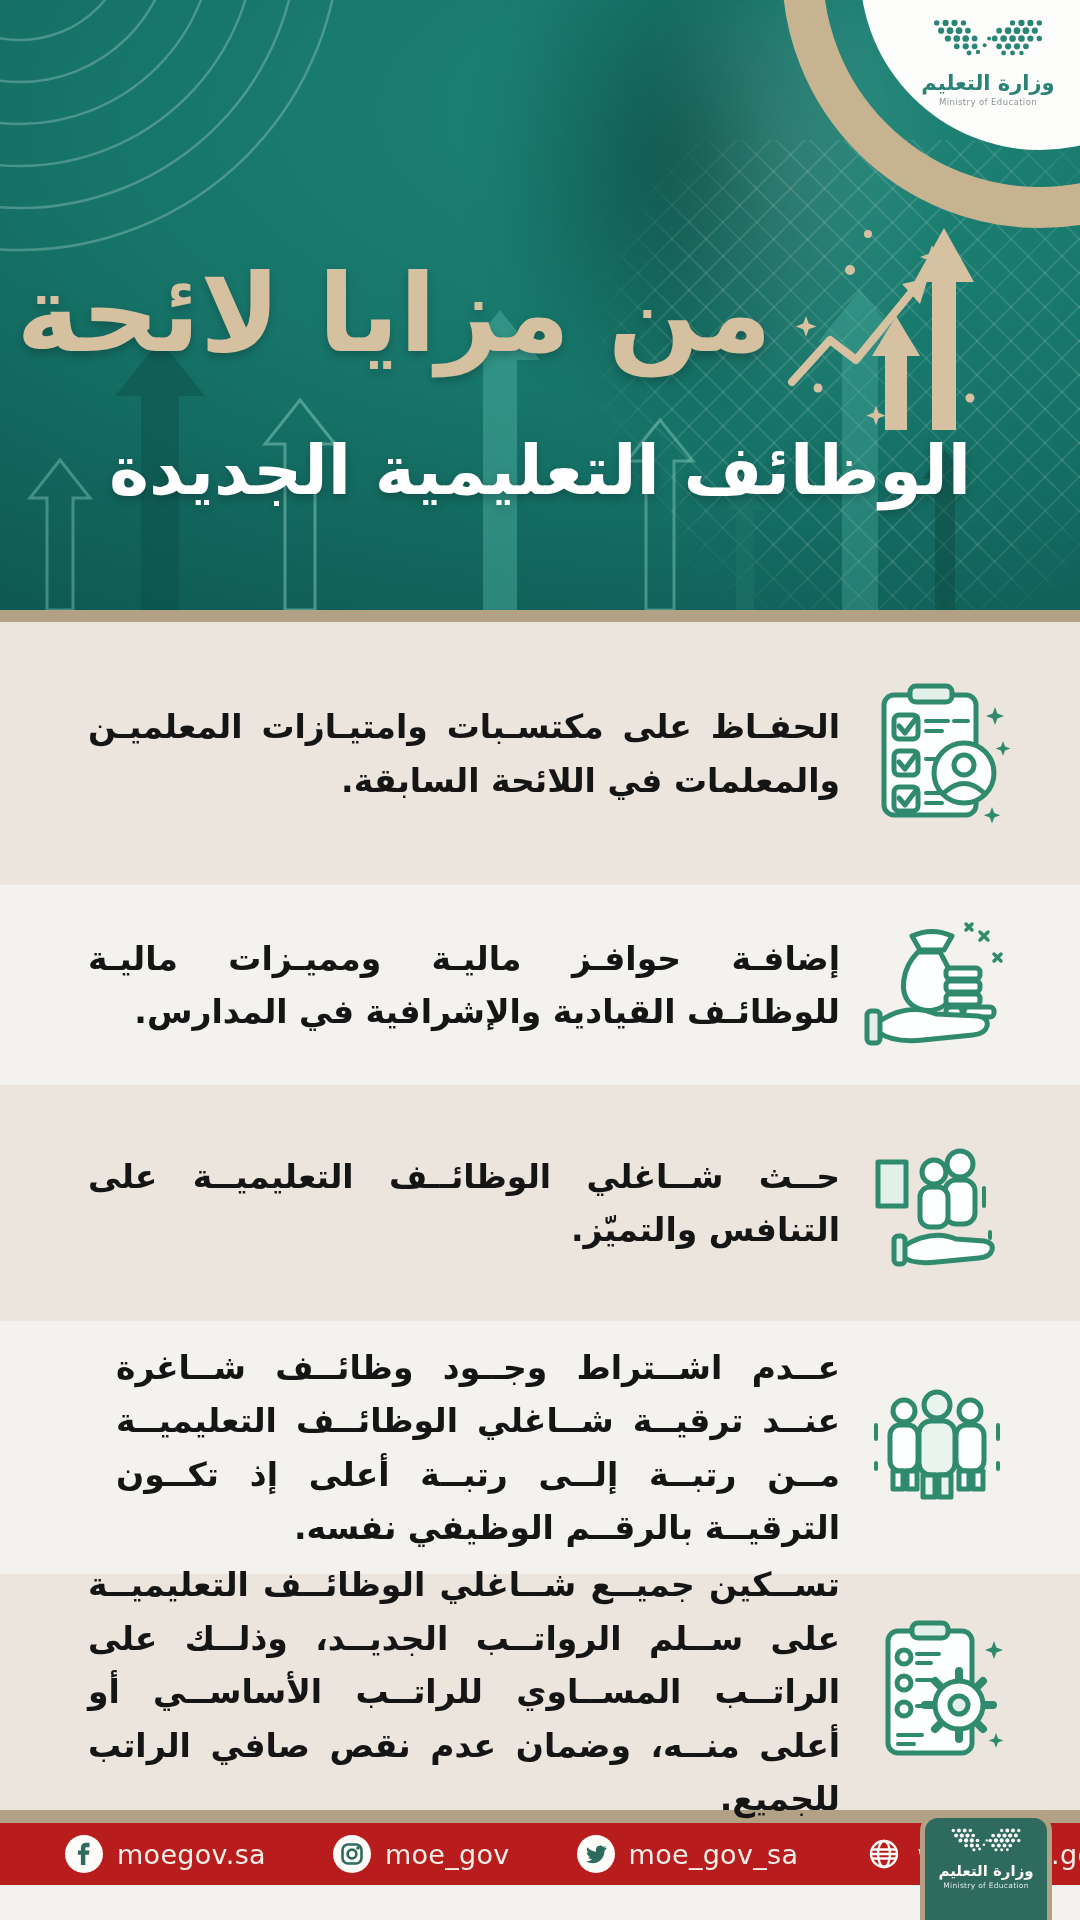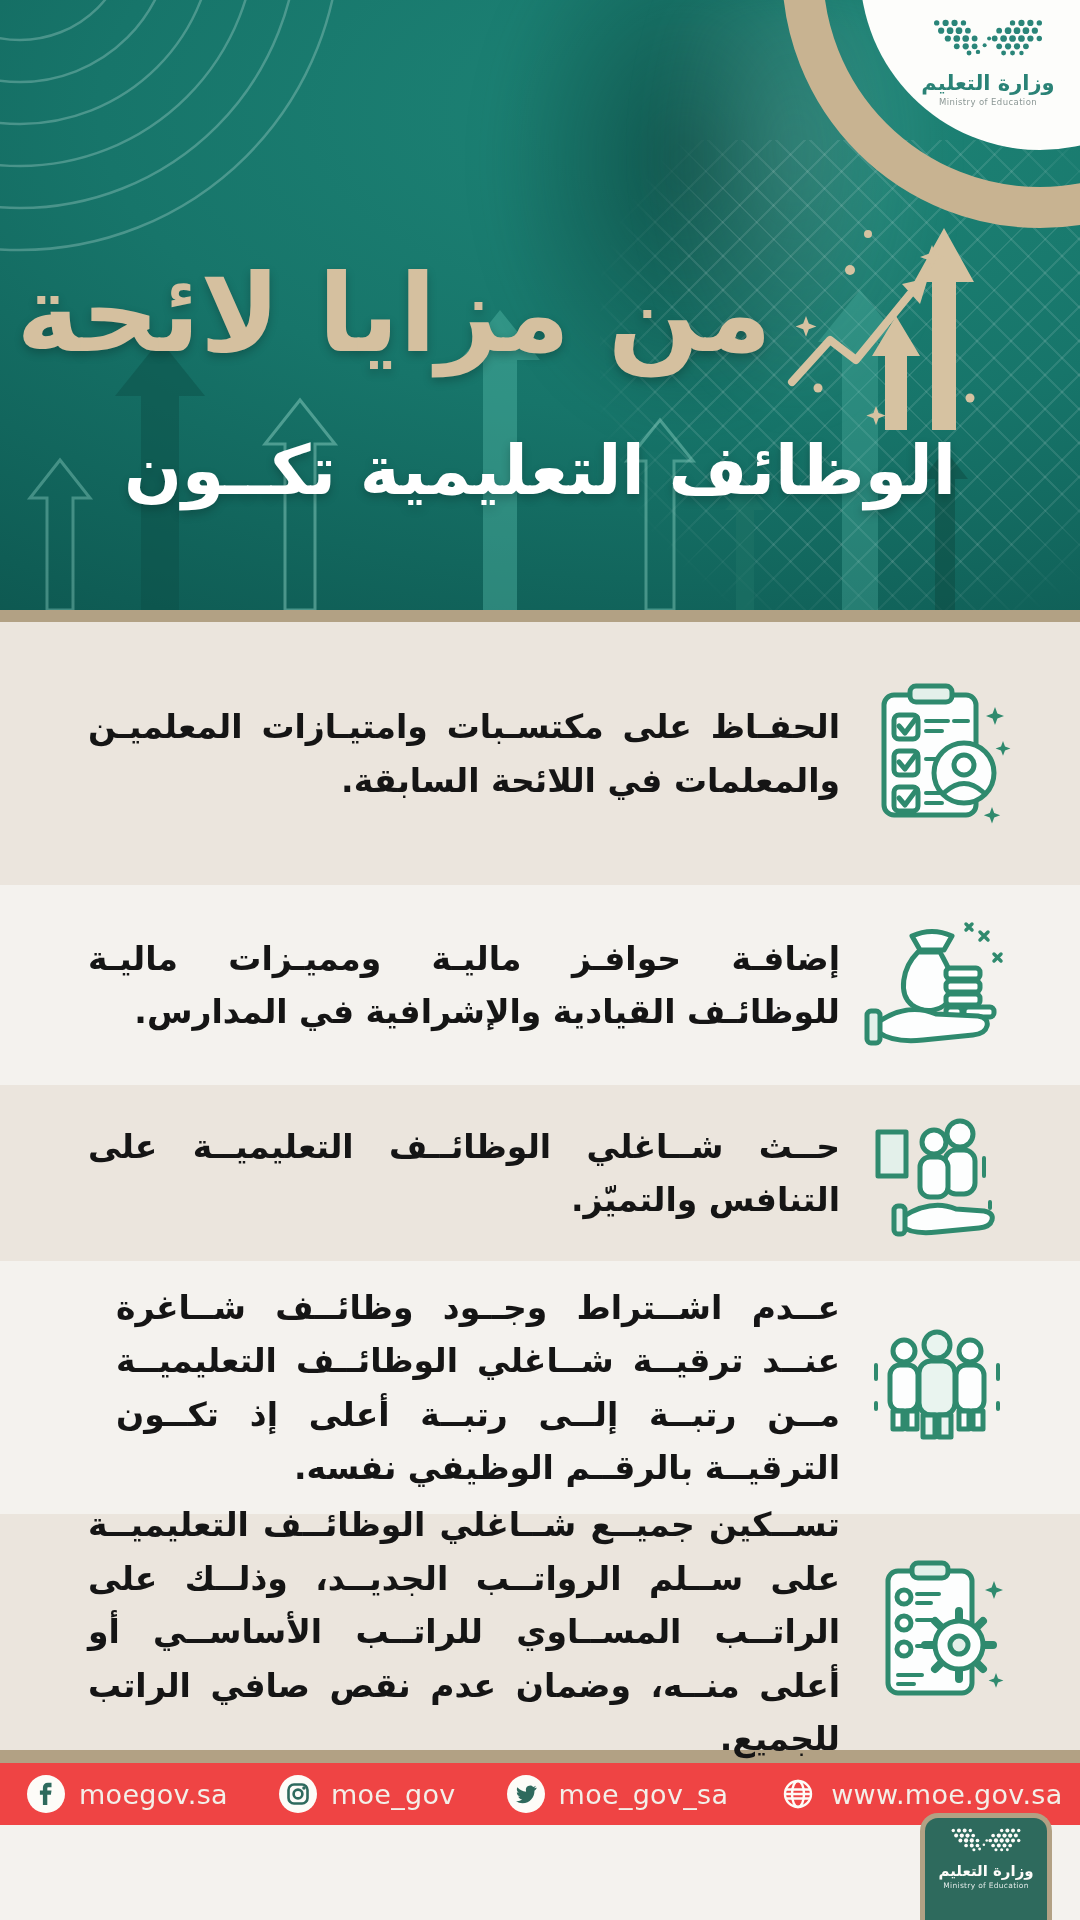--- a/index.html
+++ b/index.html
@@ -47,25 +47,25 @@
   .strip.top{ height:12px; }
   .strip.bottom{ height:13px; }
   
   .benefit{ display:flex; direction:rtl; align-items:center;
     padding:0 66px 0 88px; gap:20px; }
   .benefit.dark{ background:#ebe5dd; }
   .benefit.light{ background:#f4f2ee;gap:20px; }
   .benefit .li-icon{ flex:0 0 154px; display:flex; align-items:center; justify-content:center; }
   .benefit p{ flex:1; color:#151515; font-weight:bold; font-size:33px; line-height:1.62;
     text-align:justify; direction:rtl; }
-  .s1{ height:263px; } .s2{ height:200px; } .s3{ height:176px; }
+  .s1{ height:263px; } .s2{ height:200px; } .s3{ height:236px; }
   .s4{ height:253px;margin-left:28px; } .s5{ height:236px; }
   
-  .footer{ position:relative; width:100%; height:62px; background:#ef4444;
-    display:flex; align-items:center; padding-left:26px; gap:50px; }
+  .footer{ position:relative; width:100%; height:62px; background:#b91c1c;
+    display:flex; align-items:center; padding-left:64px; gap:66px; }
   .social-item{ display:flex; align-items:center; gap:13px; }
   .social-item span{ color:#f3efe8; font-size:27px; letter-spacing:.3px; }
   .footer-badge{ position:absolute; right:28px; top:1813px; width:132px; height:107px;
     background:#2e6a5d; border:5px solid #b2a184; border-bottom:none;
     border-radius:18px 18px 0 0; text-align:center; padding-top:8px; z-index:5; }
   .footer-badge .logo-ar{ margin-top:3px; color:#fdfcf9; font-size:15px; font-weight:bold; direction:rtl; }
   .footer-badge .logo-en{ margin-top:1px; color:rgba(255,255,255,.85); font-size:7.5px; letter-spacing:.3px; }
   .hidden-defs{ position:absolute; width:0; height:0; overflow:hidden; }
 </style>
 </head>
@@ -170,21 +170,21 @@
         <path d="M92 186 l2.6 7 7 2.6 -7 2.6 -2.6 7 -2.6 -7 -7 -2.6 7 -2.6 Z"></path>
         <circle cx="66" cy="50" r="5"></circle>
           <circle cx="34" cy="168" r="4.5"></circle>
         <circle cx="186" cy="178" r="4.5"></circle>
           <circle cx="84" cy="14" r="4"></circle>
       </g>
       <polyline points="8,162 46,120 72,140 126,74" fill="none" stroke="#d6c2a1" stroke-width="8" stroke-linecap="round" stroke-linejoin="round"></polyline>
     </svg>
 
     <div class="title1">من مزايا لائحة</div>
-    <div class="title2">الوظائف التعليمية تكــون</div>
+    <div class="title2">الوظائف التعليمية الجديدة</div>
   </header>
 
   <div class="strip top"></div>
 
   <main>
 
     <section class="benefit dark s1">
       <div class="li-icon">
         <svg width="154" height="150" viewBox="0 0 150 150">
           <g stroke="#2f8a6e" stroke-width="5" stroke-linecap="round" stroke-linejoin="round">

